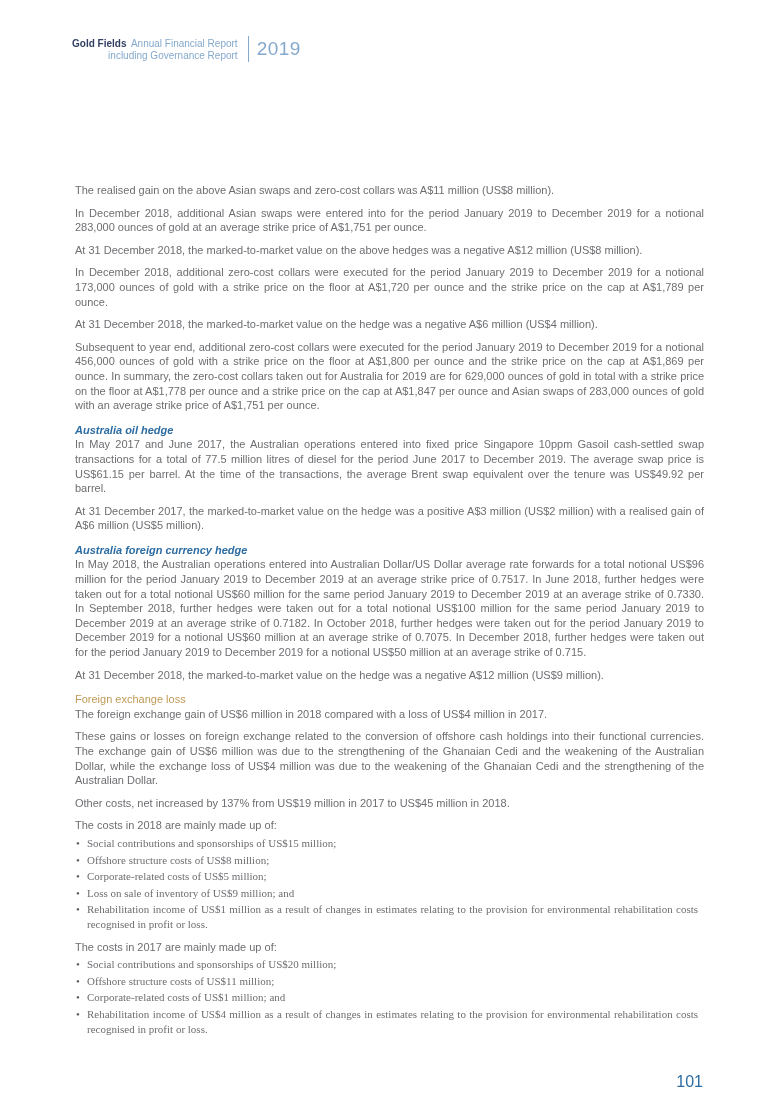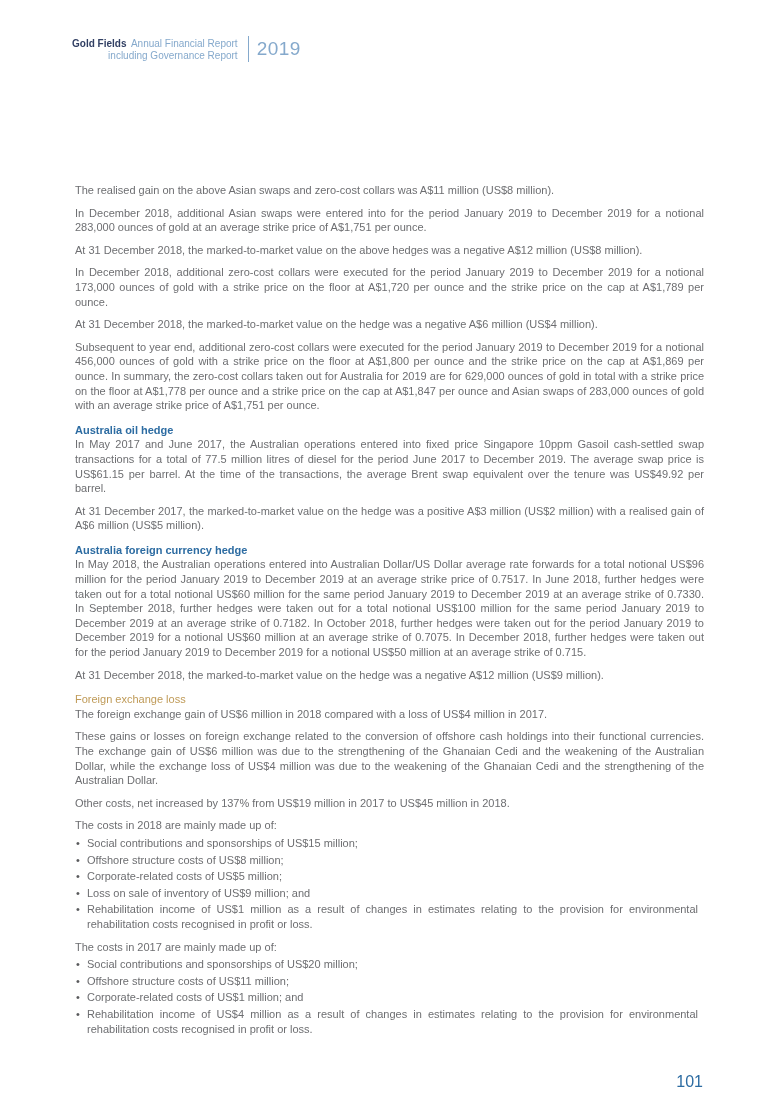--- a/index.html
+++ b/index.html
@@ -61,34 +61,36 @@
     line-height: 14.6px;
     color: #6d6e71;
     text-align: justify;
   }
   .para { margin-bottom: 8px; }
   .para.tight { margin-bottom: 3px; }
   .h-blue {
     color: #2d6ca2;
     font-size: 11px;
     font-weight: bold;
+    font-style: italic;
     margin: 10px 0 0 0;
     text-align: left;
   }
   .h-gold {
     color: #bf9a57;
     font-size: 11px;
     font-weight: normal;
     margin: 10px 0 0 0;
     text-align: left;
   }
   ul.bullets {
     list-style: none;
     margin: 0 6px 8px 0;
     padding: 0;
+    font-family: Liberation Serif, serif;
   }
   ul.bullets li {
     position: relative;
     padding-left: 12px;
     margin-bottom: 2px;
   }
   ul.bullets li::before {
     content: "\2022";
     position: absolute;
     left: 1px;

